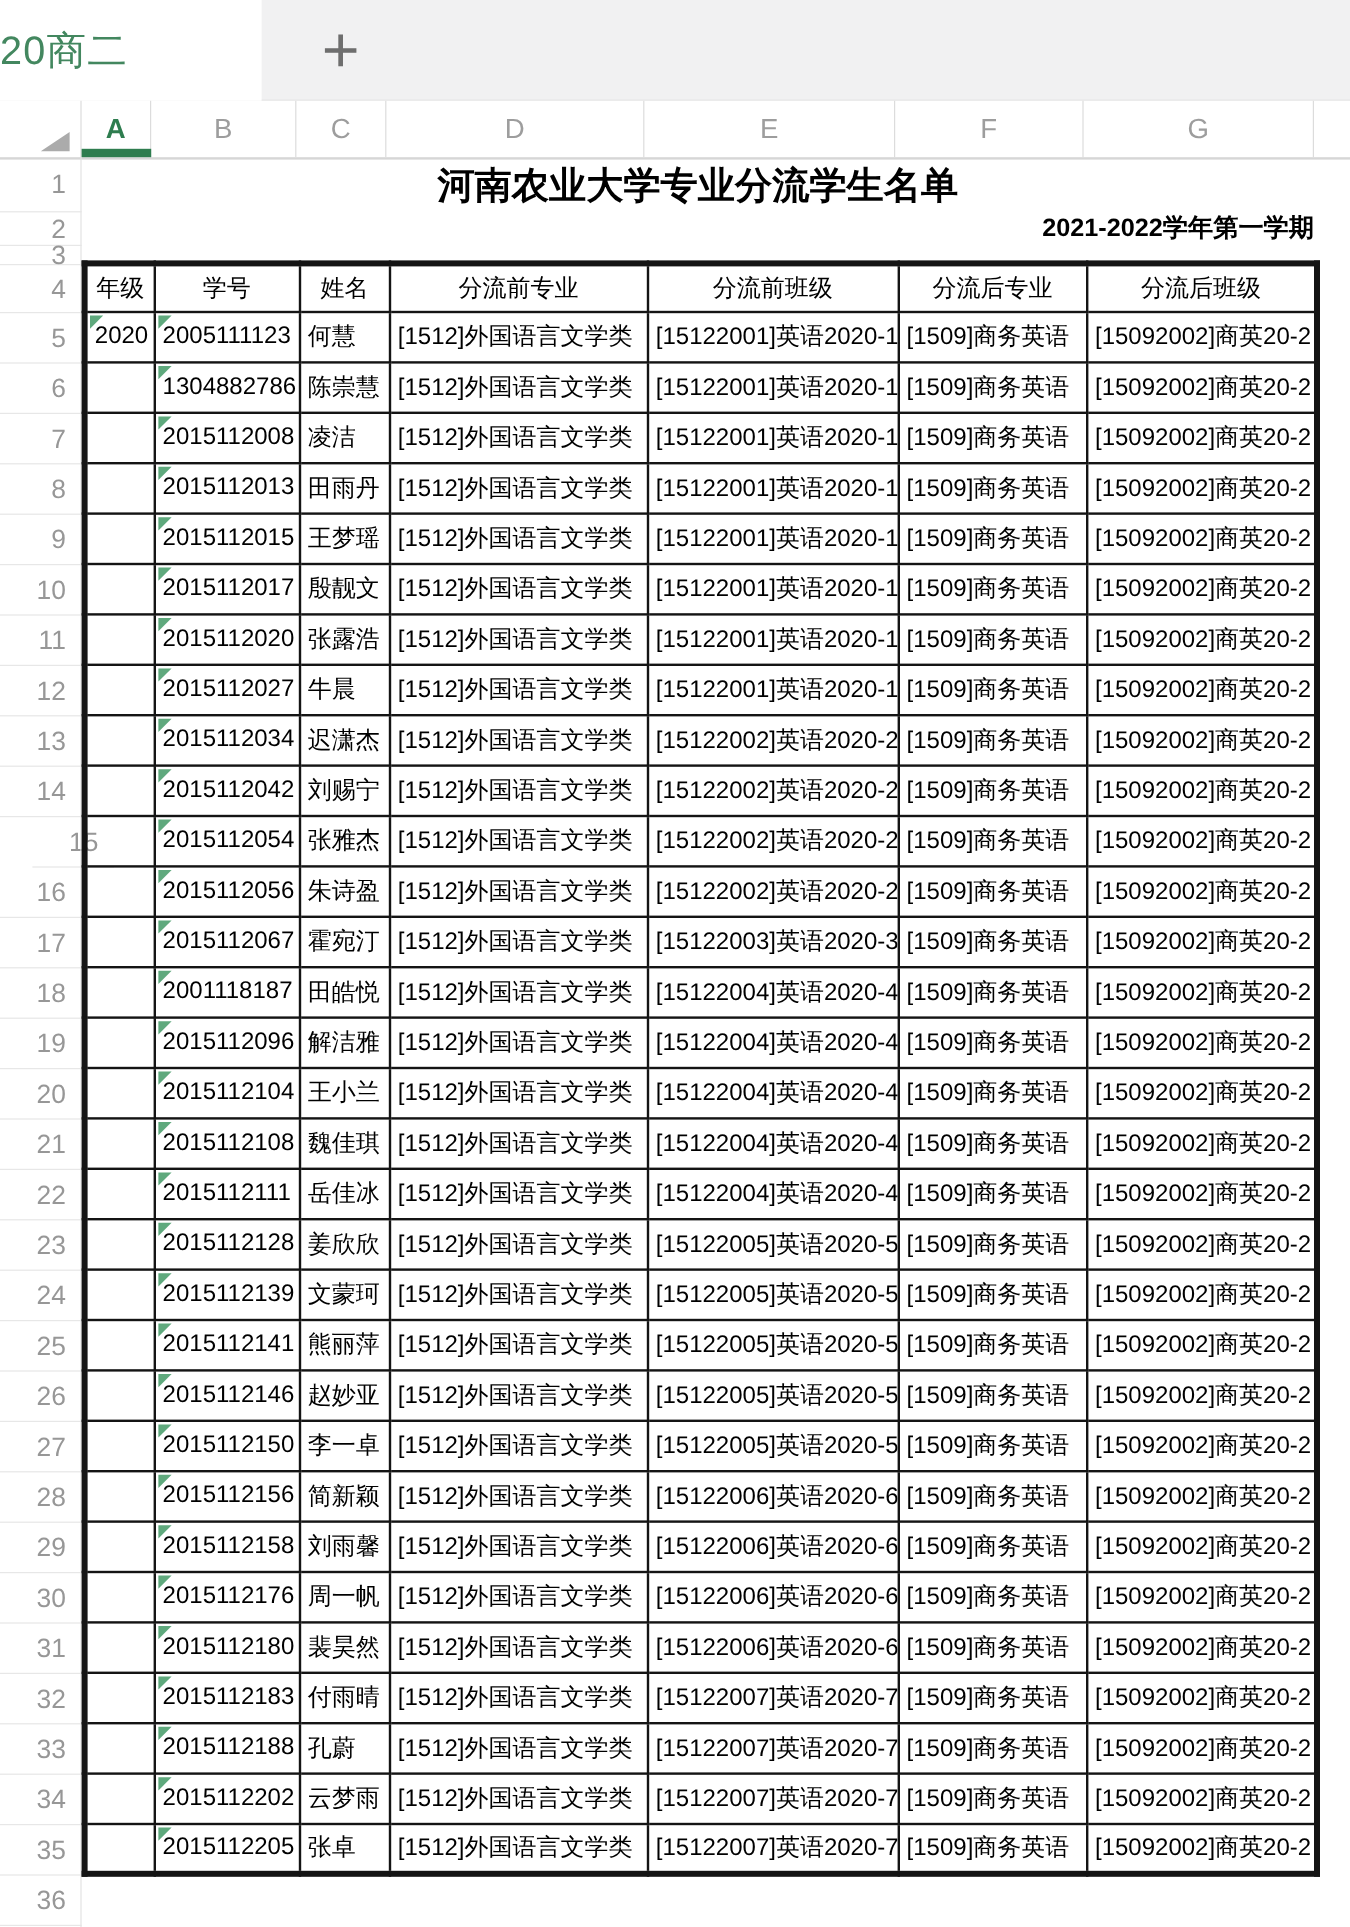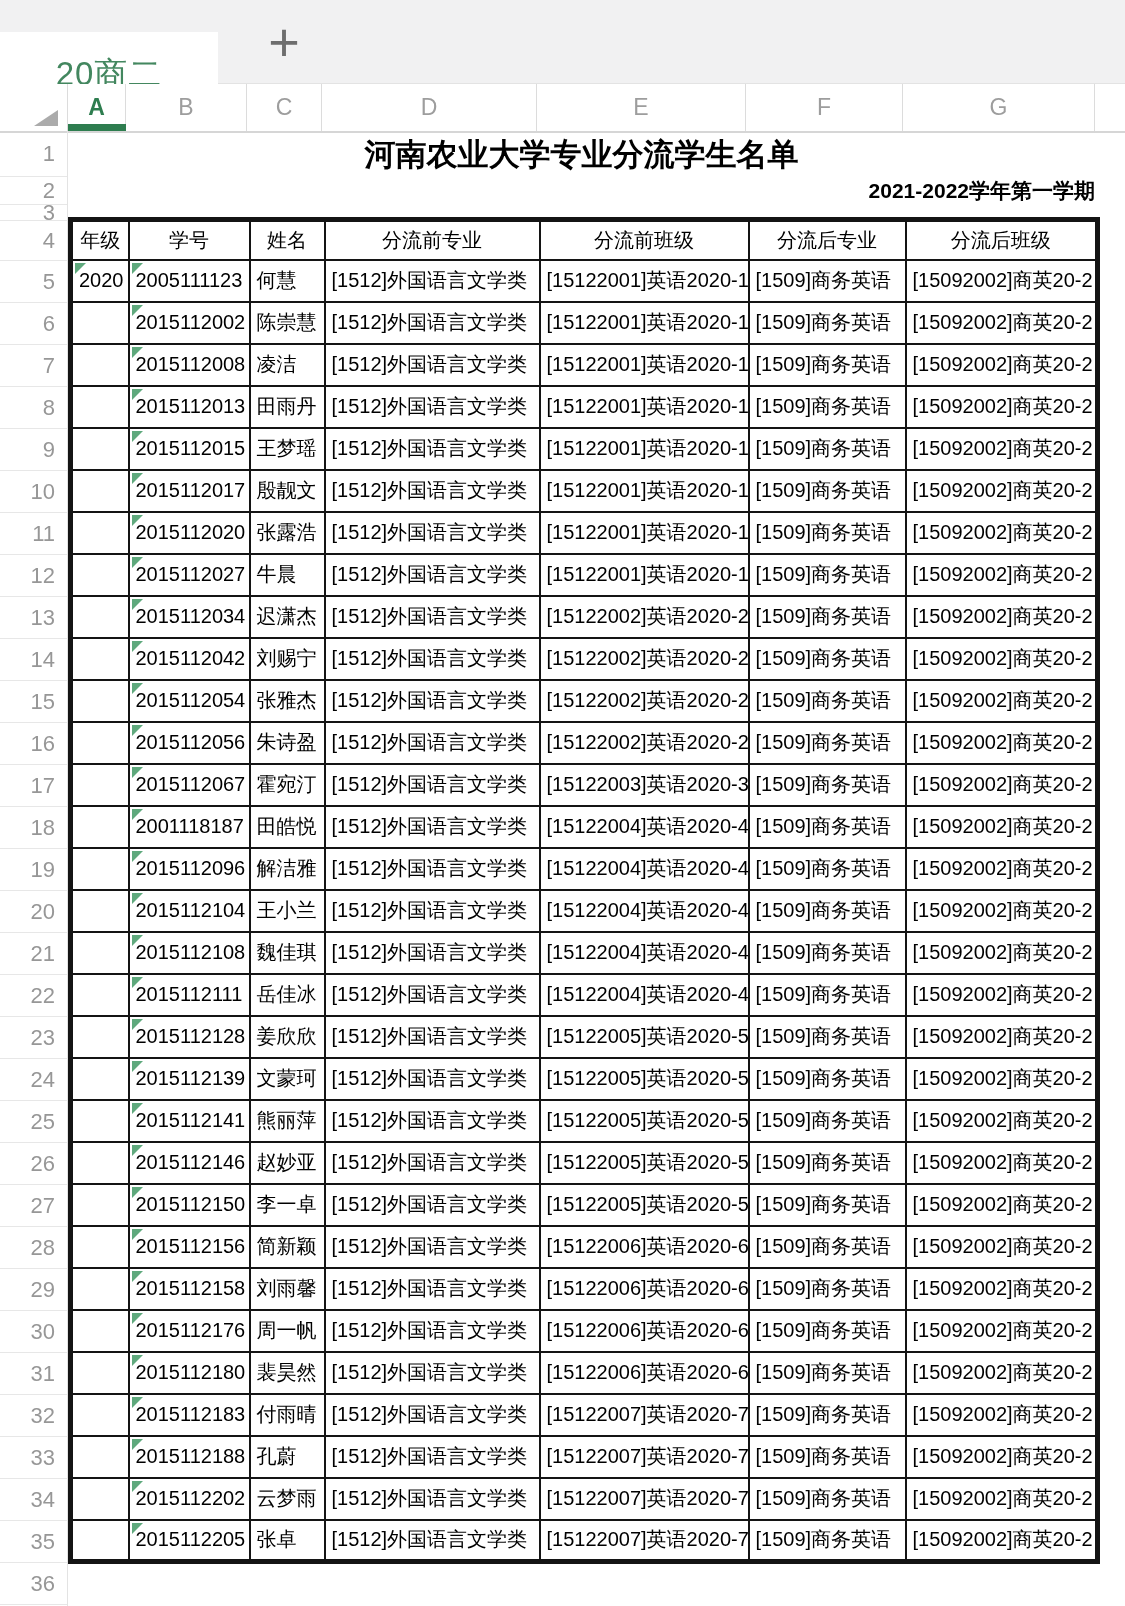--- a/index.html
+++ b/index.html
@@ -11,22 +11,22 @@
     --grid-gray:#dcdcdc;
     --border-black:#141414;
     --tabbar-bg:#f1f1f2;
   }
   html,body{margin:0;padding:0;background:#fff;}
   body{font-family:"Liberation Sans","DejaVu Sans",sans-serif;}
   .stage{position:relative;width:1125px;height:1606px;overflow:hidden;background:#fff;}
 
   
   .tabbar{position:absolute;left:0;top:0;width:1125px;height:84px;background:var(--tabbar-bg);border-bottom:1px solid #e3e3e3;box-sizing:border-box;}
-  .tab-active{position:absolute;left:0;top:0;width:218px;height:84px;background:#fff;display:flex;align-items:center;justify-content:center;
-    color:var(--tab-green);font-size:33px;letter-spacing:1px;margin-top:32px;}
+  .tab-active{position:absolute;left:0;top:0;width:218px;height:84px;background:#fff;display:flex;align-items:center;justify-content:flex-start;
+    color:var(--tab-green);font-size:33px;letter-spacing:1px;}
   .tab-add{position:absolute;left:218px;top:0;width:132px;height:84px;display:flex;align-items:center;justify-content:center;
     color:#6e6e6e;font-size:54px;font-weight:200;line-height:84px;}
 
   
   .colstrip{position:absolute;left:0;top:84px;width:1125px;height:47px;background:#fff;border-bottom:2px solid #d6d6d6;box-sizing:content-box;}
   .corner{position:absolute;left:0;top:0;width:68px;height:47px;border-right:1px solid var(--grid-gray);box-sizing:border-box;}
   .corner-tri{position:absolute;right:9px;bottom:5px;width:0;height:0;border-left:24px solid transparent;border-bottom:16px solid #ababab;}
   .colcell{position:absolute;top:0;height:47px;display:flex;align-items:center;justify-content:center;
     color:var(--header-gray);font-size:23px;border-right:1px solid var(--grid-gray);box-sizing:border-box;}
   .colcell.selected{color:var(--accent-green);font-weight:bold;}
@@ -91,21 +91,21 @@
       <div class="grow" style="top: 261px; height: 42px;">5</div>
       <div class="grow" style="top: 303px; height: 42px;">6</div>
       <div class="grow" style="top: 345px; height: 42px;">7</div>
       <div class="grow" style="top: 387px; height: 42px;">8</div>
       <div class="grow" style="top: 429px; height: 42px;">9</div>
       <div class="grow" style="top: 471px; height: 42px;">10</div>
       <div class="grow" style="top: 513px; height: 42px;">11</div>
       <div class="grow" style="top: 555px; height: 42px;">12</div>
       <div class="grow" style="top: 597px; height: 42px;">13</div>
       <div class="grow" style="top: 639px; height: 42px;">14</div>
-      <div class="grow" style="top: 681px; height: 42px;">15</div>
+      <div class="grow" style="top: 681px; height: 42px; margin-left: 27px;">15</div>
       <div class="grow" style="top: 723px; height: 42px;">16</div>
       <div class="grow" style="top: 765px; height: 42px;">17</div>
       <div class="grow" style="top: 807px; height: 42px;">18</div>
       <div class="grow" style="top: 849px; height: 42px;">19</div>
       <div class="grow" style="top: 891px; height: 42px;">20</div>
       <div class="grow" style="top: 933px; height: 42px;">21</div>
       <div class="grow" style="top: 975px; height: 42px;">22</div>
       <div class="grow" style="top: 1017px; height: 42px;">23</div>
       <div class="grow" style="top: 1059px; height: 42px;">24</div>
       <div class="grow" style="top: 1101px; height: 42px;">25</div>
@@ -152,21 +152,21 @@
           <td class="c-grade"><div class="tri"></div><span>2020</span></td>
           <td class="c-id"><div class="tri"></div><span>2005111123</span></td>
           <td class="c-name"><span>何慧</span></td>
           <td class="c-wide"><span>[1512]外国语言文学类</span></td>
           <td class="c-wide"><span>[15122001]英语2020-1</span></td>
           <td class="c-wide"><span>[1509]商务英语</span></td>
           <td class="c-wide"><span>[15092002]商英20-2</span></td>
         </tr>
         <tr>
           <td class="c-grade"><span></span></td>
-          <td class="c-id"><div class="tri"></div><span>2015112002</span></td>
+          <td class="c-id"><div class="tri"></div><span>1304882786</span></td>
           <td class="c-name"><span>陈崇慧</span></td>
           <td class="c-wide"><span>[1512]外国语言文学类</span></td>
           <td class="c-wide"><span>[15122001]英语2020-1</span></td>
           <td class="c-wide"><span>[1509]商务英语</span></td>
           <td class="c-wide"><span>[15092002]商英20-2</span></td>
         </tr>
         <tr>
           <td class="c-grade"><span></span></td>
           <td class="c-id"><div class="tri"></div><span>2015112008</span></td>
           <td class="c-name"><span>凌洁</span></td>

